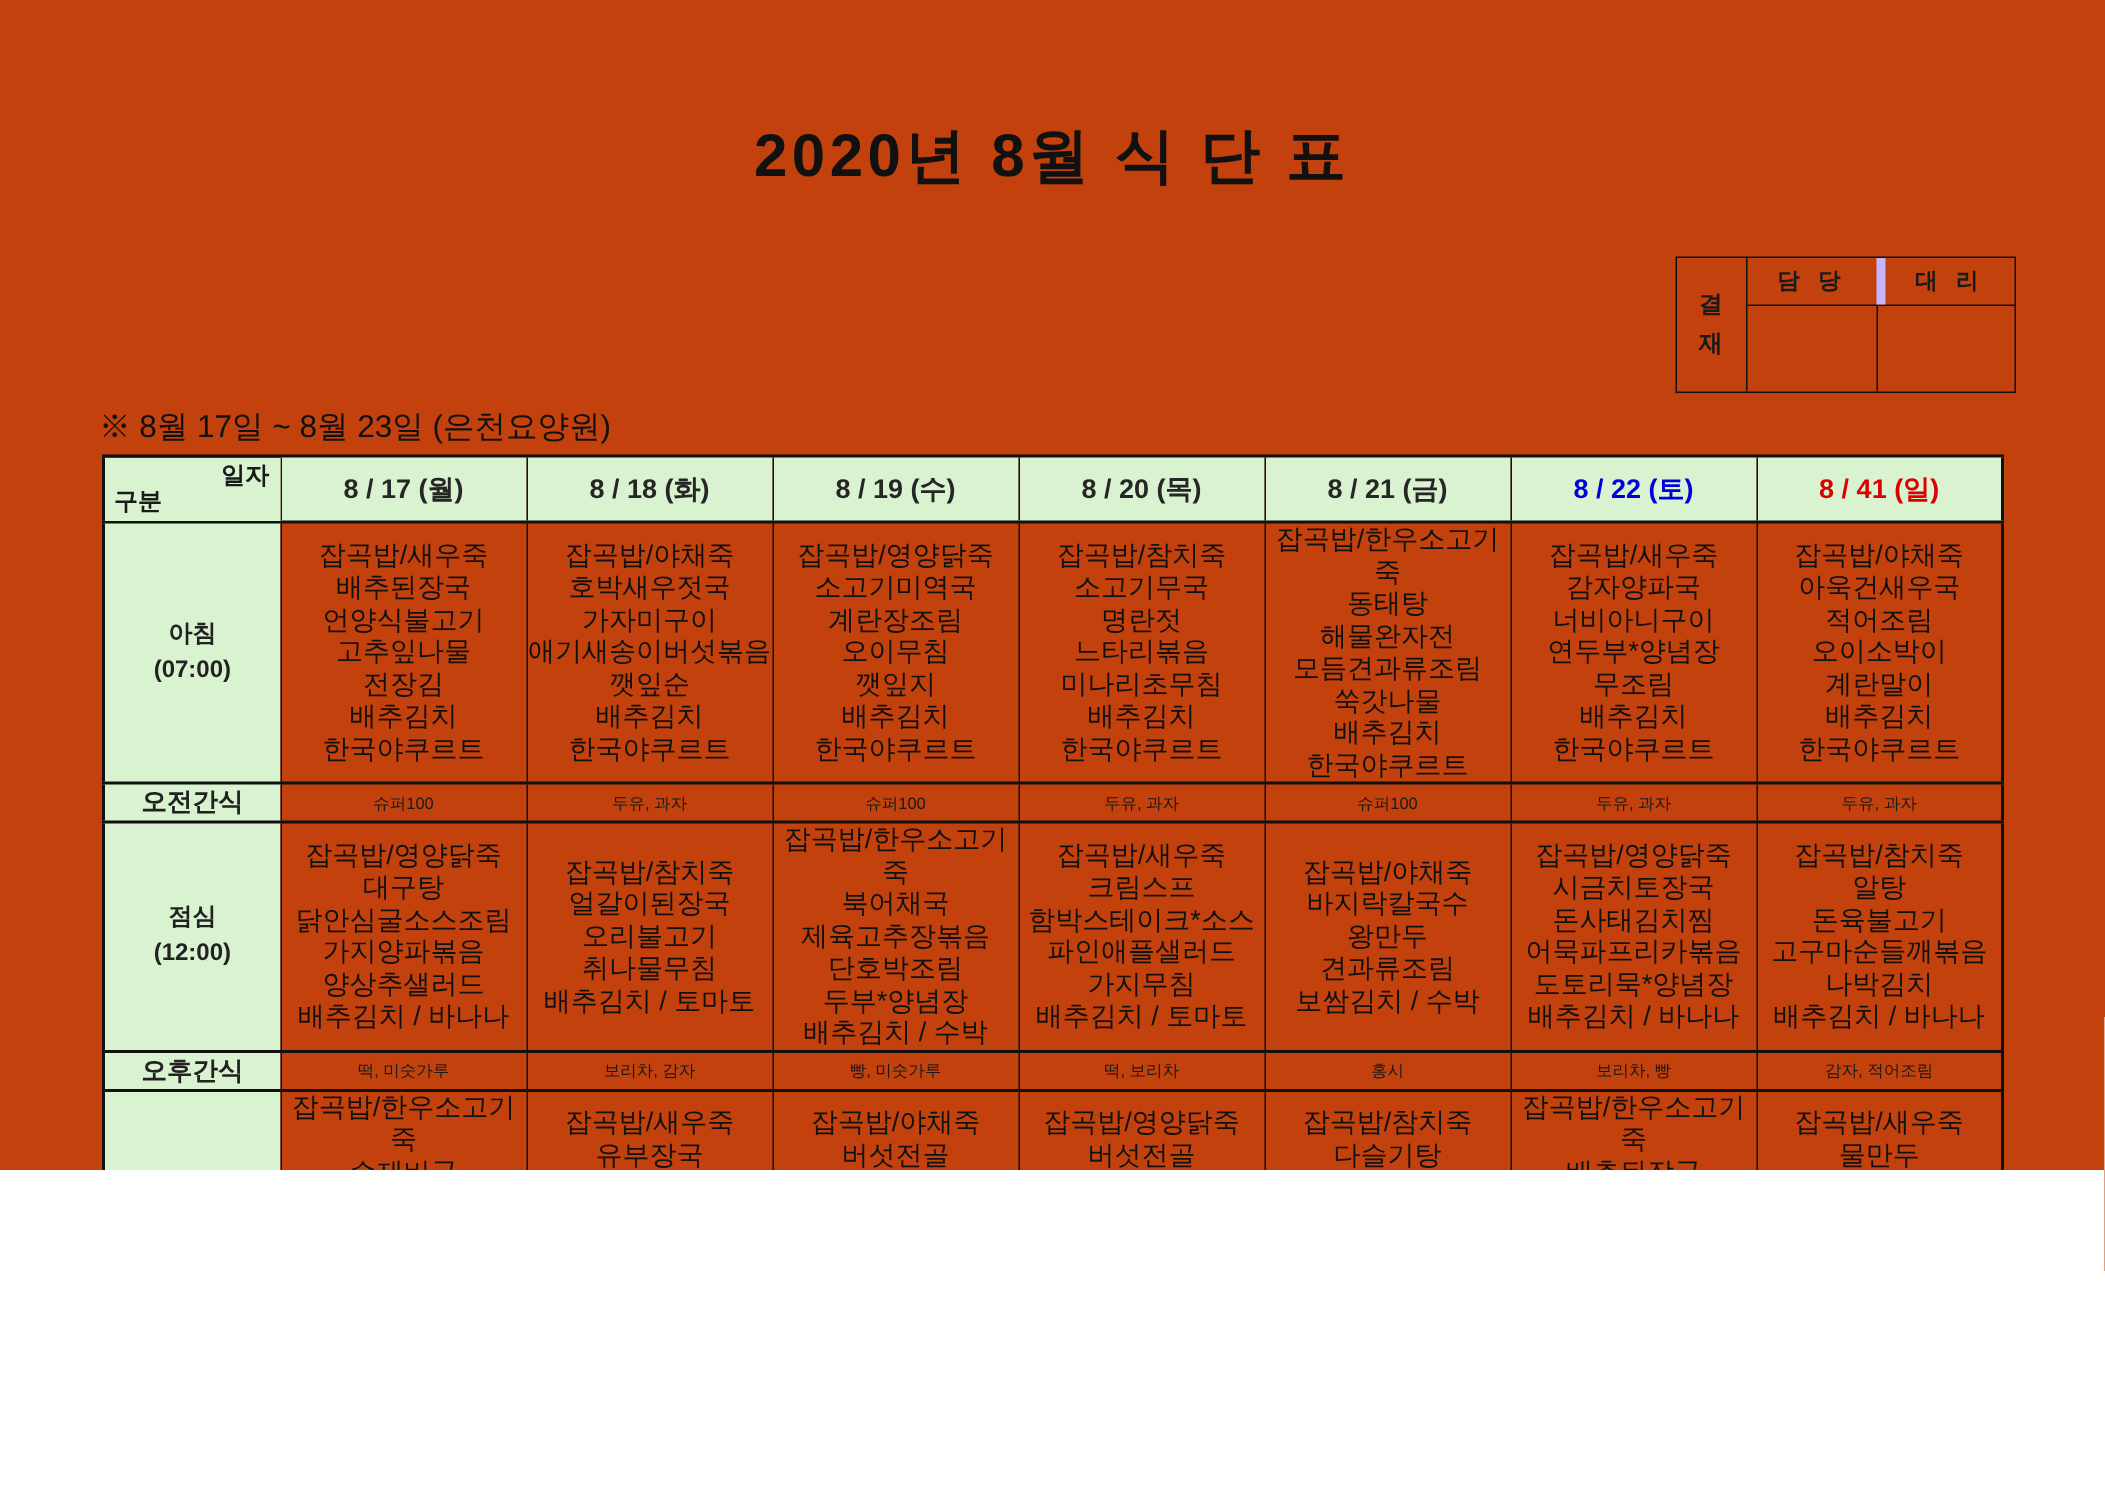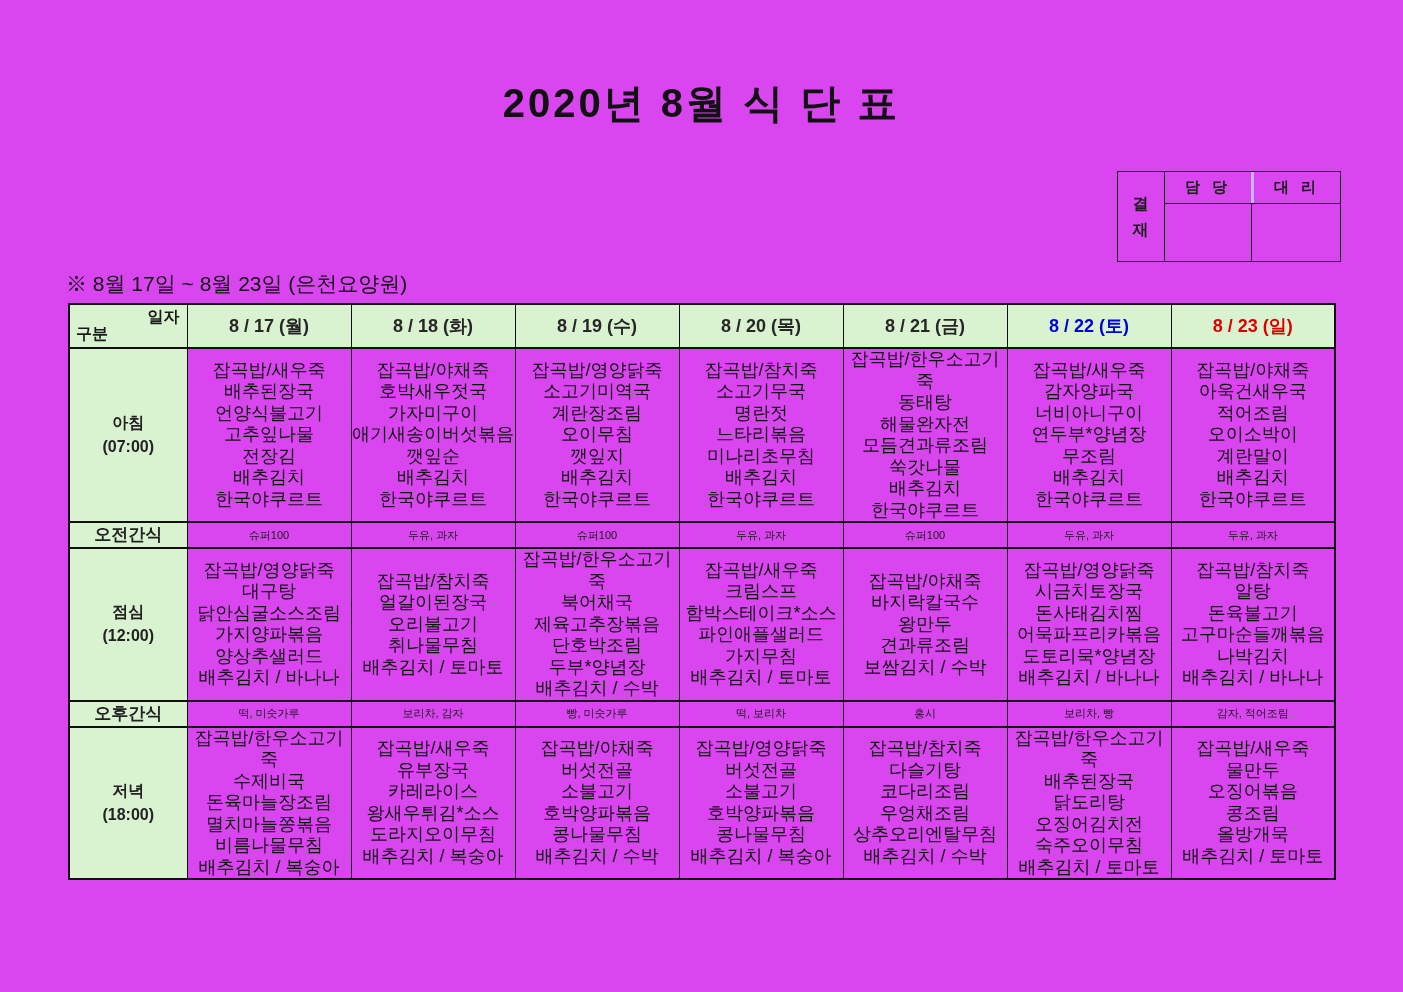--- a/index.html
+++ b/index.html
@@ -1,31 +1,31 @@
 <!DOCTYPE html>
 <html><head>
 <meta charset="utf-8">
 <style>
   html,body{margin:0;padding:0;background:#ffffff;}
-  .page{position:relative;width:1403px;height:992px;background:#d946ef;
+  .page{position:relative;width:1403px;height:780px;background:#c2410c;
         font-family:"Liberation Sans",sans-serif;color:#1a1a1a;overflow:hidden;}
 
   .title{position:absolute;top:76px;left:0;width:100%;text-align:center;
          font-size:40px;font-weight:bold;letter-spacing:3px;color:#111;}
 
   
   .approval{position:absolute;top:171px;left:1117px;display:flex;border:1.5px solid #111;}
   .approval-stamp{width:46px;border-right:1px solid #111;display:flex;align-items:center;justify-content:center;}
   .approval-stamp span{display:block;width:17px;word-break:break-all;font-size:16px;font-weight:bold;
                        line-height:26px;}
   .approval-grid{display:flex;flex-direction:column;}
   .approval-head{display:flex;height:31px;border-bottom:1px solid #111;}
   .approval-head div{width:86px;display:flex;align-items:center;justify-content:center;
                      font-size:15px;font-weight:bold;letter-spacing:4px;}
-  .approval-head div:first-child{border-right:3px solid #c4b5fd;}
+  .approval-head div:first-child{border-right:6px solid #c4b5fd;}
   .approval-body{display:flex;height:57px;}
   .approval-body div{width:86px;}
   .approval-body div:first-child{border-right:1px solid #111;}
 
   .subtitle{position:absolute;top:270px;left:66px;font-size:21px;font-weight:normal;color:#111;}
 
   
   table.menu{position:absolute;top:303px;left:68px;border-collapse:collapse;table-layout:fixed;}
   table.menu td{border-left:1px solid #111;border-right:1px solid #111;
                 border-top:2px solid #111;border-bottom:2px solid #111;
@@ -91,21 +91,21 @@
           <td class="corner-cell">
             <span class="corner-top">일자</span>
             <span class="corner-bottom">구분</span>
           </td>
           <td class="day-cell" style="color: rgb(38, 38, 38);">8 / 17 (월)</td>
           <td class="day-cell" style="color: rgb(38, 38, 38);">8 / 18 (화)</td>
           <td class="day-cell" style="color: rgb(38, 38, 38);">8 / 19 (수)</td>
           <td class="day-cell" style="color: rgb(38, 38, 38);">8 / 20 (목)</td>
           <td class="day-cell" style="color: rgb(38, 38, 38);">8 / 21 (금)</td>
           <td class="day-cell" style="color: rgb(0, 0, 221);">8 / 22 (토)</td>
-          <td class="day-cell" style="color: rgb(221, 0, 0);">8 / 23 (일)</td>
+          <td class="day-cell" style="color: rgb(221, 0, 0);">8 / 41 (일)</td>
         </tr>
         <tr class="meal-row ri0">
           <td class="label-cell">
             <div class="lbl">아침</div>
             <div class="lbl">(07:00)</div>
           </td>
           <td class="menu-cell">잡곡밥/새우죽
 배추된장국
 언양식불고기
 고추잎나물

